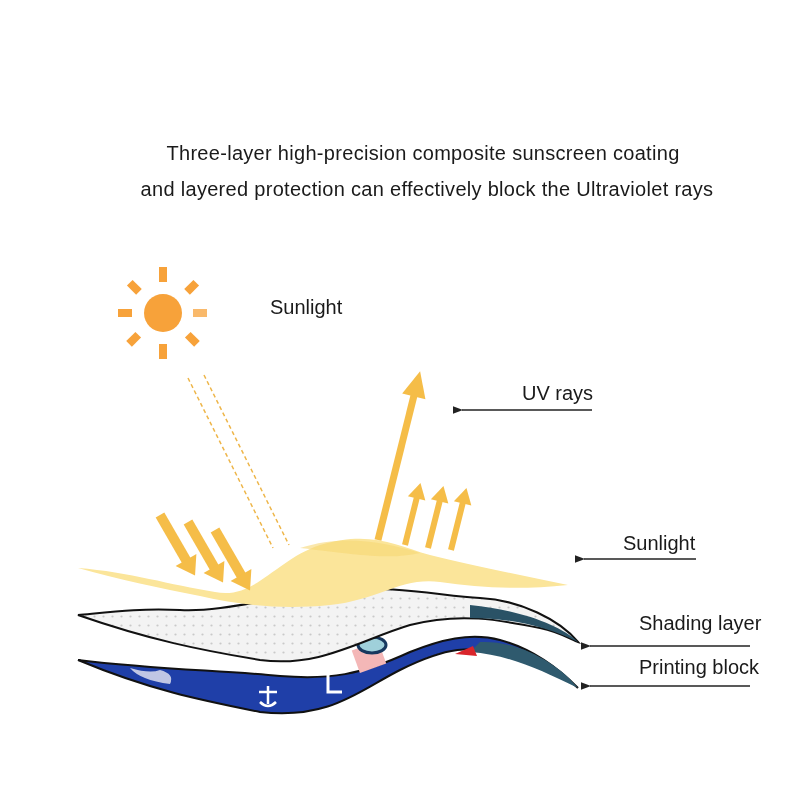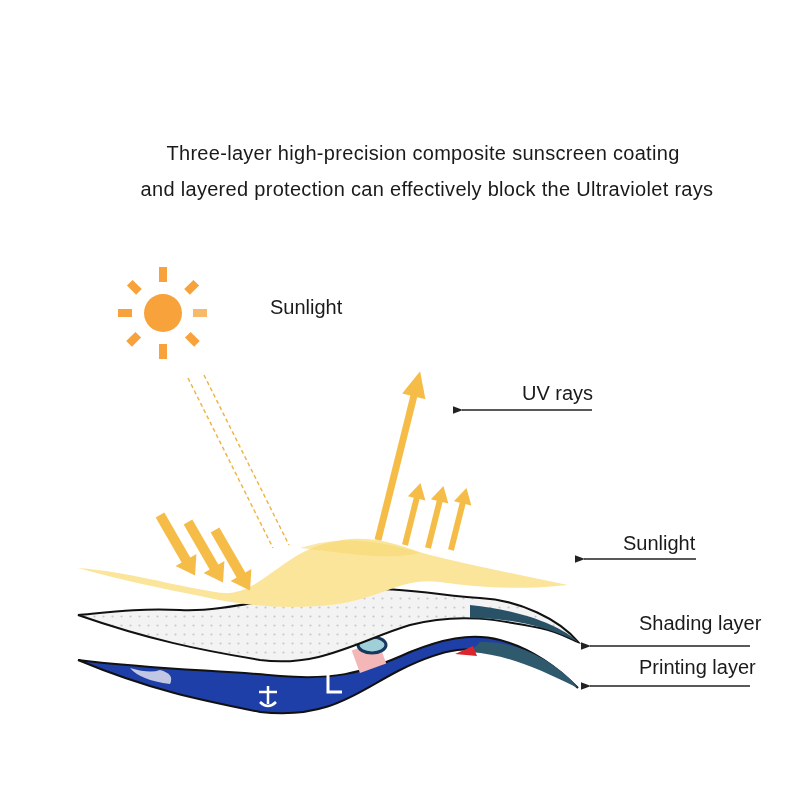--- a/index.html
+++ b/index.html
@@ -106,13 +106,13 @@
     <line x1="696" y1="559" x2="584" y2="559" marker-end="url(#ah)"></line>
     <line x1="750" y1="646" x2="590" y2="646" marker-end="url(#ah)"></line>
     <line x1="750" y1="686" x2="590" y2="686" marker-end="url(#ah)"></line>
   </g>
 </svg>
 
 <div class="label" style="left:230px; top:296px;">Sunlight</div>
 <div class="label" style="left:482px; top:382px;text-align:center;">UV rays</div>
 <div class="label" style="left:583px; top:532px;">Sunlight</div>
 <div class="label" style="left:599px; top:612px;text-align:center;">Shading layer</div>
-<div class="label" style="left:599px; top:656px;">Printing layer</div>
+<div class="label" style="left:599px; top:656px;">Printing block</div>
 
 </body></html>

